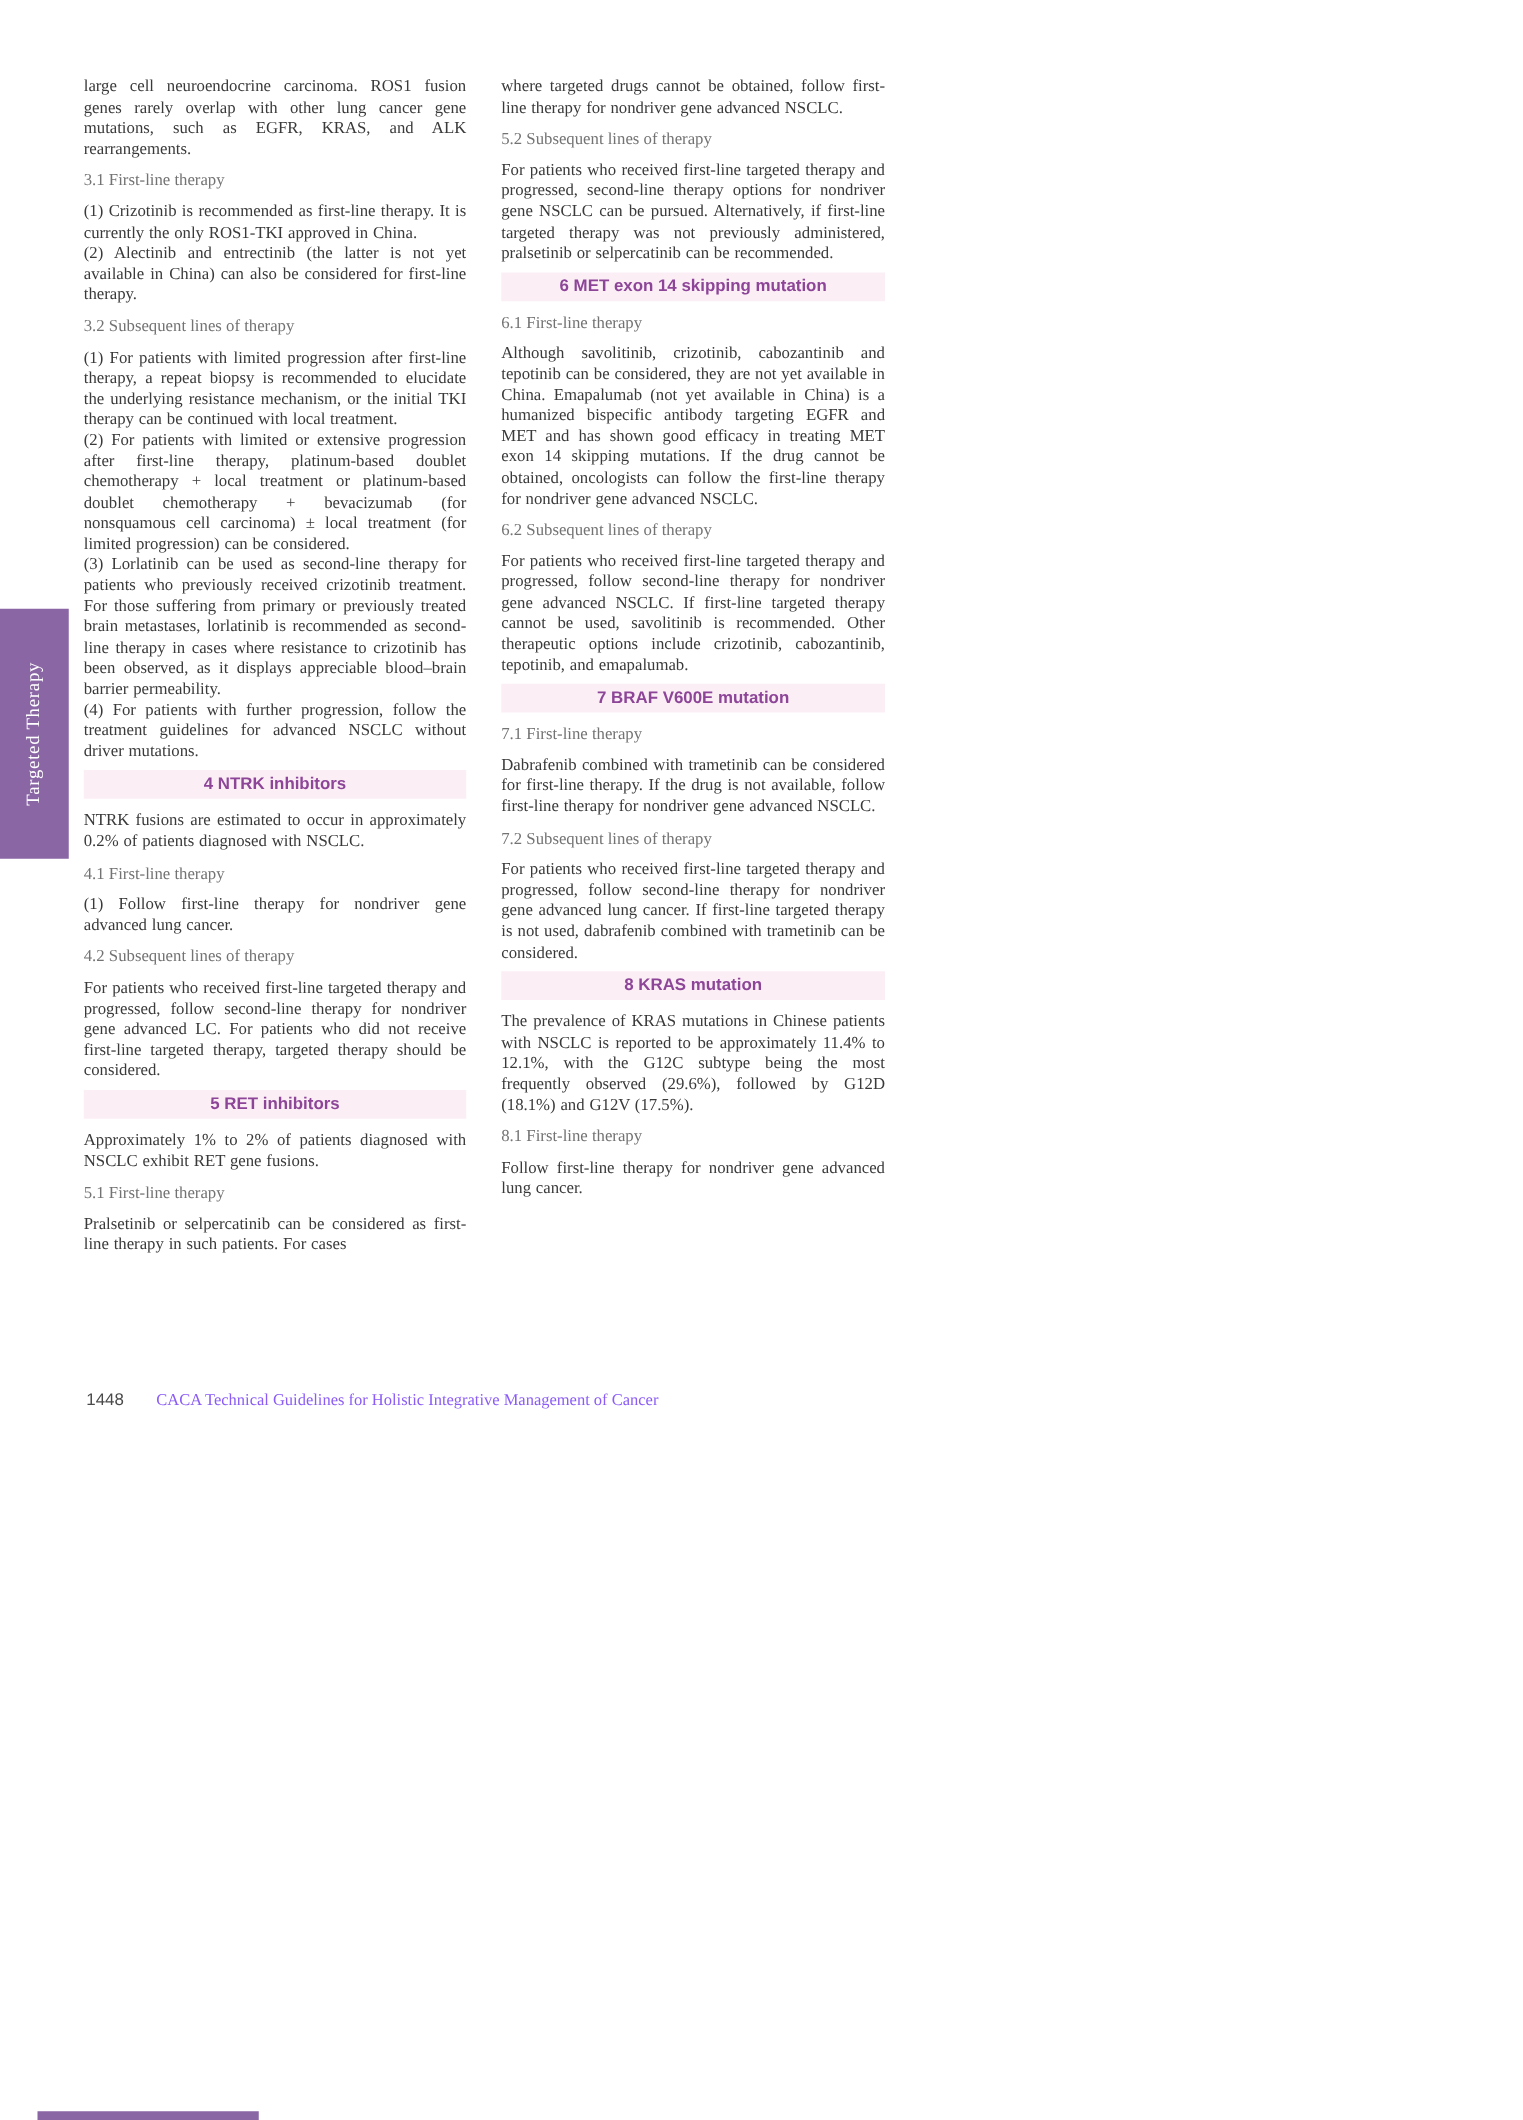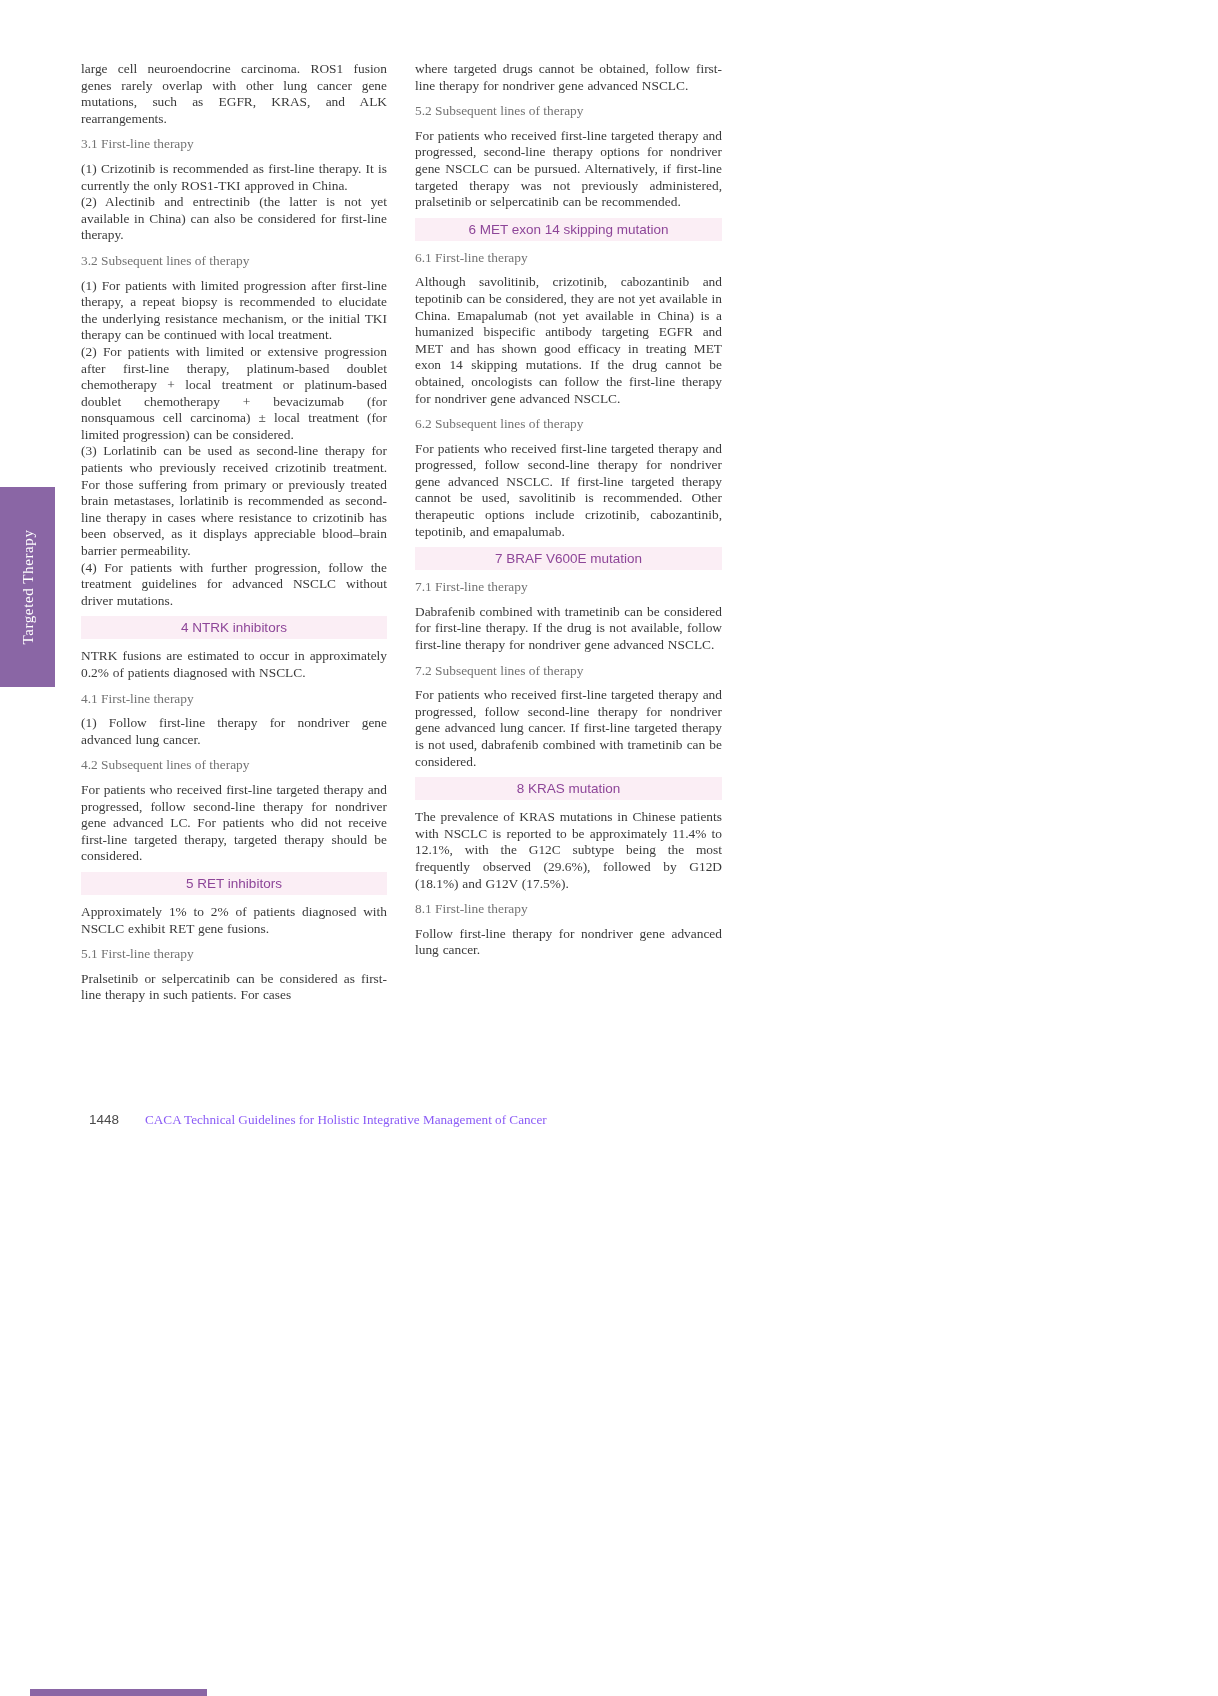--- a/index.html
+++ b/index.html
@@ -1,52 +1,52 @@
 <!DOCTYPE html>
 <html><head>
 <meta charset="utf-8">
 <style>
   html,body { margin:0; padding:0; background:#ffffff; }
   .page {
     position:relative; width:1218px; height:1696px; background:#ffffff;
     overflow:hidden; font-family:"Liberation Serif", serif;
   }
   .content {
-    position:absolute; left:81px; top:61px; width:641px;
+    position:absolute; left:67px; top:61px; width:641px;
     display:flex; gap:28px;
   }
   .col { width:306px; }
   .col-right { width:307px; }
   .para {
     margin:0; font-size:13.4px; line-height:16.6px; text-align:justify;
     color:#3a3a3a; word-spacing:0.5px;
   }
   .subhead {
     margin:9px 0 8px 0; font-size:13.4px; line-height:16.6px; color:#737373;
   }
   .section-bar {
     margin:7px 0 9px 0; background:#fbeef5; text-align:center;
     padding:2px 0 3px 0;
   }
   .section-title {
-    font-family:"Liberation Sans", sans-serif; font-weight:normal;
+    font-family:"Liberation Sans", sans-serif; font-weight:bold;
     font-size:13.5px; color:#8d4598;
   }
   .sidebar-tab {
     position:absolute; left:0; top:487px; width:55px; height:200px;
     background:#8a66a5;
   }
   .sidebar-tab .tab-label {
     position:absolute; left:50%; top:50%;
     transform:translate(-50%,-50%) rotate(-90deg);
     white-space:nowrap; color:#ffffff; font-size:15px;
     font-family:"Liberation Serif", serif; letter-spacing:0.6px;
   }
   .footer {
-    position:absolute; left:89px; top:1112px;
+    position:absolute; left:69px; top:1112px;
     display:flex; align-items:baseline; gap:26px;
   }
   .footer .pagenum {
     font-family:"Liberation Sans", sans-serif; font-size:13.5px; color:#4a4a4a;
   }
   .footer .ftext {
     font-family:"Liberation Serif", serif; font-size:13.2px; color:#8b5cf6;
   }
   .bottom-strip {
     position:absolute; left:30px; top:1689px; width:177px; height:7px;

